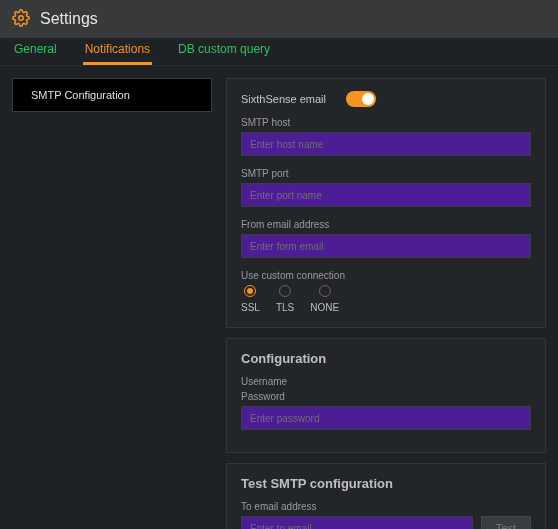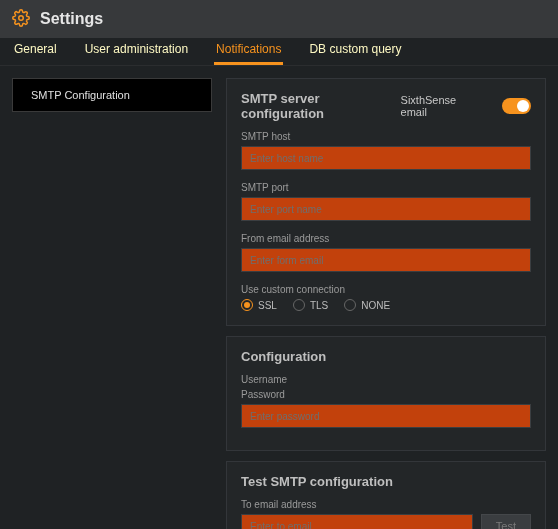--- a/index.html
+++ b/index.html
@@ -14,33 +14,33 @@
   }
   .titlebar {
     background: #37393b;
     height: 38px;
     display: flex;
     align-items: center;
     padding: 0 12px;
     gap: 10px;
   }
   .titlebar svg { width: 18px; height: 18px; }
-  .titlebar h1 { font-size: 16px; font-weight: 700; color: #e6e6e6; }
+  .titlebar h1 { font-size: 16px; font-weight: 400; color: #e6e6e6; }
   .tabs {
     display: flex;
     gap: 24px;
     padding: 0 12px;
     border-bottom: 1px solid #2b2d2f;
     height: 28px;
     align-items: flex-end;
   }
   .tab {
     padding: 0 2px 6px 2px;
     font-size: 12px;
-    color: #fef9c3;
+    color: #22c55e;
     cursor: pointer;
     border-bottom: 3px solid transparent;
     line-height: 14px;
   }
   .tab.active {
     color: #f7931e;
     border-bottom-color: #f7931e;
   }
   .main {
     display: flex;
@@ -98,21 +98,21 @@
   }
   .field-label {
     font-size: 10px;
     color: #9a9a9a;
     margin-bottom: 4px;
     margin-top: 4px;
   }
   .input {
     width: 100%;
     height: 24px;
-    background: #c2410c;
+    background: #4c1d95;
     border: 1px solid #3b3e41;
     color: #ddd;
     padding: 0 8px;
     font-size: 10px;
     margin-bottom: 8px;
     outline: none;
   }
   .input::placeholder { color: #6e6e6e; }
   .radio-row {
     display: flex;
@@ -120,20 +120,21 @@
     align-items: center;
     margin-top: 4px;
   }
   .radio-item {
     display: flex;
     align-items: center;
     gap: 5px;
     font-size: 10px;
     color: #bdbdbd;
     cursor: pointer;
+    flex-direction: column;
   }
   .radio-dot {
     width: 12px; height: 12px;
     border: 1px solid #666;
     border-radius: 50%;
     display: inline-flex;
     align-items: center;
     justify-content: center;
   }
   .radio-dot.checked { border-color: #f7931e; }
@@ -163,35 +164,33 @@
     <svg viewBox="0 0 24 24" fill="none" stroke="#f7931e" stroke-width="2">
       <circle cx="12" cy="12" r="3"></circle>
       <path d="M19.4 15a1.7 1.7 0 0 0 .34 1.87l.06.06a2 2 0 1 1-2.83 2.83l-.06-.06a1.7 1.7 0 0 0-1.87-.34 1.7 1.7 0 0 0-1.03 1.56V21a2 2 0 1 1-4 0v-.09A1.7 1.7 0 0 0 9 19.4a1.7 1.7 0 0 0-1.87.34l-.06.06a2 2 0 1 1-2.83-2.83l.06-.06A1.7 1.7 0 0 0 4.6 15a1.7 1.7 0 0 0-1.56-1.03H3a2 2 0 1 1 0-4h.09A1.7 1.7 0 0 0 4.6 9a1.7 1.7 0 0 0-.34-1.87l-.06-.06a2 2 0 1 1 2.83-2.83l.06.06A1.7 1.7 0 0 0 9 4.6a1.7 1.7 0 0 0 1.03-1.56V3a2 2 0 1 1 4 0v.09c0 .67.39 1.27 1.03 1.51a1.7 1.7 0 0 0 1.87-.34l.06-.06a2 2 0 1 1 2.83 2.83l-.06.06A1.7 1.7 0 0 0 19.4 9c.24.64.84 1.03 1.51 1.03H21a2 2 0 1 1 0 4h-.09a1.7 1.7 0 0 0-1.51 1.03z"></path>
     </svg>
   </span>
   <h1>Settings</h1>
 </div>
 
 <div class="tabs">
   <div class="tab">General</div>
-  <div class="tab">User administration</div>
   <div class="tab active">Notifications</div>
   <div class="tab">DB custom query</div>
 </div>
 
 <div class="main">
   <div class="sidebar">
     <div class="side-item">SMTP Configuration</div>
   </div>
 
   <div class="content">
 
     <div class="panel">
       <div class="panel-head">
-        <div class="panel-title">SMTP server configuration</div>
         <div class="toggle-wrap">
           <span>SixthSense email</span>
           <span class="toggle"></span>
         </div>
       </div>
 
       <div class="field-label">SMTP host</div>
       <input class="input" placeholder="Enter host name" style="">
 
       <div class="field-label">SMTP port</div>

